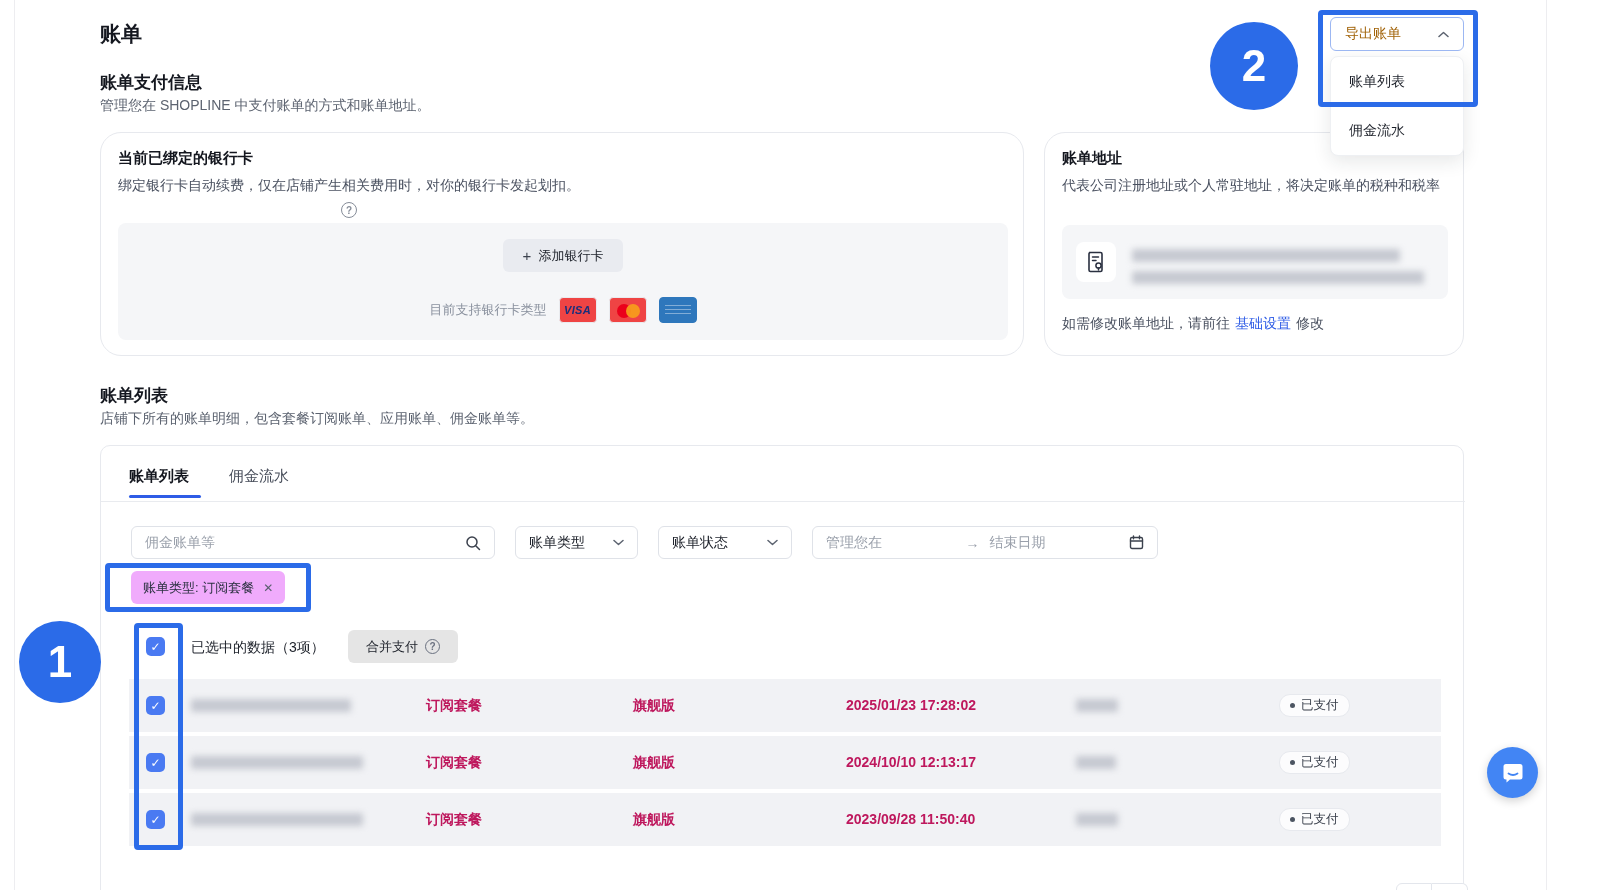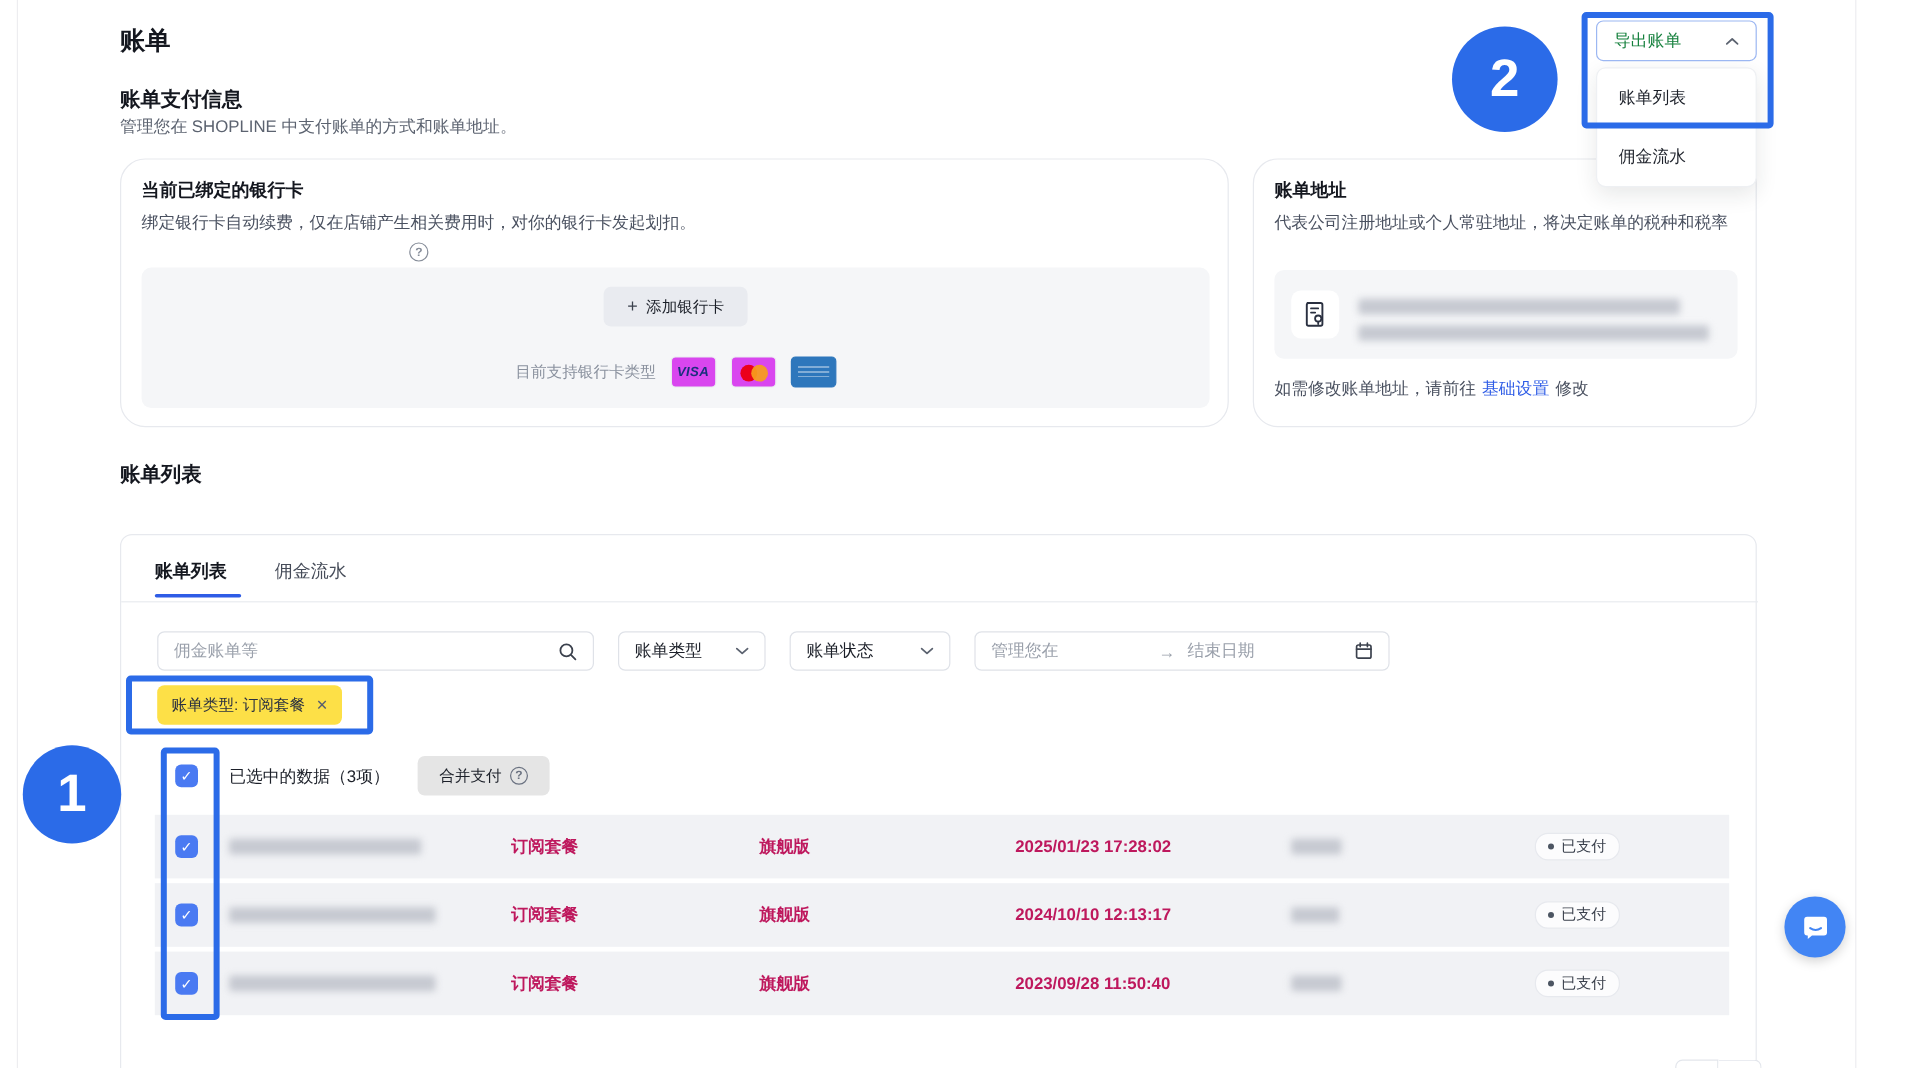--- a/index.html
+++ b/index.html
@@ -14,28 +14,28 @@
   .card { position:absolute; background:#fff; border:1px solid #e7e9ee; border-radius:21px; }
   .card-title { font-size:15px; font-weight:700; color:#14171f; }
   .card-desc { font-size:14px; color:#4a5160; display:flex; align-items:center; gap:7px; flex-wrap:wrap; }
   .panel { position:absolute; background:#f5f6f8; border-radius:8px; }
   .link { color:#2e5ce6; cursor:pointer; display:inline-flex; align-items:center; gap:4px; }
   .help-circle { display:inline-flex; width:16px; height:16px; border:1.3px solid #868d99; border-radius:50%;
                  align-items:center; justify-content:center; font-size:10px; color:#868d99; font-weight:700; }
   .btn-gray { display:inline-flex; align-items:center; justify-content:center; gap:7px;
               background:#e9ebf0; border:none; border-radius:6px; font-size:13px; color:#1c2029;
               height:33px; padding:0 18px; cursor:pointer; font-family:inherit; }
-  .brand-chip { width:38px; height:26px; background:#d946ef; border:1px solid #e9ebef; border-radius:4px;
+  .brand-chip { width:38px; height:26px; background:#ef4444; border:1px solid #e9ebef; border-radius:4px;
                 display:flex; align-items:center; justify-content:center; position:relative; overflow:hidden; }
   .blur { background:#c6c9d1; border-radius:2px; filter:blur(3px); }
   .input-box { position:absolute; height:33px; background:#fff; border:1px solid #dfe2e8; border-radius:6px;
                display:flex; align-items:center; padding:0 13px; font-size:14px; cursor:pointer; }
   .placeholder { color:#9aa0ab; }
   .tab { position:absolute; font-size:15px; cursor:pointer; }
-  .chip { position:absolute; height:33px; background:#fde047; border-radius:6px; display:flex; align-items:center;
+  .chip { position:absolute; height:33px; background:#f0abfc; border-radius:6px; display:flex; align-items:center;
           gap:9px; padding:0 12px; font-size:13px; color:#2a3040; }
   .checkbox { width:19px; height:19px; background:#4a7af2; border-radius:5px; display:flex; align-items:center;
               justify-content:center; color:#fff; font-size:12px; font-weight:700; cursor:pointer; }
   .row { position:absolute; left:28px; width:1312px; height:53px; background:#f1f2f5; display:flex; align-items:center; }
   .cell { font-size:14px; color:#be185d; position:absolute;font-weight:bold; }
   .pill { position:absolute; display:inline-flex; align-items:center; gap:6px; background:#fcfcfd; border:1px solid #e7e9ee;
           border-radius:11px; height:23px; padding:0 10px; font-size:12.5px; color:#3b414d; }
   .pill .dot { width:5px; height:5px; border-radius:50%; background:#4c5562; }
   .ann-circle { position:absolute; background:#2b6be8; border-radius:50%; display:flex; align-items:center;
                 justify-content:center; color:#fff; font-weight:700; font-size:44px; z-index:60; }
@@ -50,21 +50,21 @@
 
 <div class="page">
 
   <div class="edge" style="left:14px;"></div>
   <div class="edge" style="left:1546px;"></div>
 
   <div class="abs h1" style="left:100px; top:20px;">账单</div>
 
   <div class="abs" style="left:1330px; top:17px; width:134px; height:34px; background:#fff; border:1px solid #9cb7f2;
        border-radius:6px; display:flex; align-items:center; justify-content:space-between; padding:0 14px; cursor:pointer; z-index:41;">
-    <span style="font-size:14px; color:#15803d;">导出账单</span>
+    <span style="font-size:14px; color:#a16207;">导出账单</span>
     <span>
       <svg width="11" height="7" viewBox="0 0 11 7">
           <path d="M1 5.5 L5.5 1.5 L10 5.5" fill="none" stroke="#5c6370" stroke-width="1.5" stroke-linecap="round" stroke-linejoin="round"></path>
         </svg>
     </span>
   </div>
 
   <div class="menu" style="left:1330px; top:56px; width:134px; height:100px;">
     <div class="menu-item">
       <span>账单列表</span>
@@ -134,20 +134,21 @@
       <span class="blur abs" style="left:70px; top:46px; width:292px; height:13px;"></span>
     </div>
     <div class="abs" style="left:17px; top:182px; font-size:14px; color:#4a5160; display:flex; gap:5px;">
       <span>如需修改账单地址，请前往</span>
       <span class="link">基础设置</span>
       <span>修改</span>
     </div>
   </div>
 
   <div class="abs h2" style="left:100px; top:384px;">账单列表</div>
+  <div class="abs sub" style="left:100px; top:410px;">店铺下所有的账单明细，包含套餐订阅账单、应用账单、佣金账单等。</div>
 
   <div class="card" style="left:100px; top:445px; width:1364px; height:470px; border-radius:10px;">
 
     <div class="tab" style="left:28px; top:21px; font-weight:700; color:#14171f;">
       <span>账单列表</span>
     </div>
     <div class="abs" style="left:28px; top:49px; width:72px; height:3px; background:#2e5ce6; border-radius:2px;"></div>
     <div class="tab" style="left:128px; top:21px; color:#464c59;">
       <span>佣金流水</span>
     </div>

